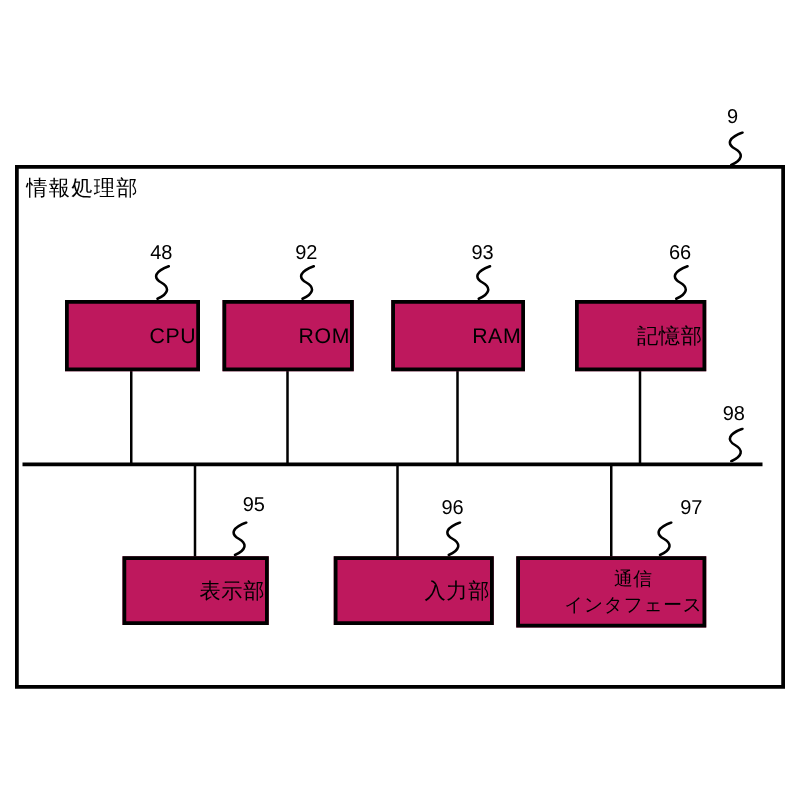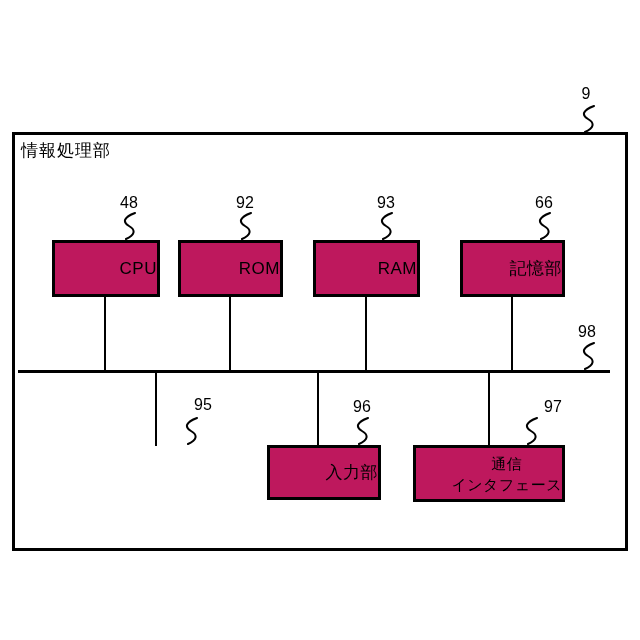--- a/index.html
+++ b/index.html
@@ -45,21 +45,21 @@
     text-align: center;
     font-size: 17px;
     letter-spacing: 0.5px;
   }
   .box .lbl { white-space: pre-line; line-height: 21px; }
   .box-cpu     { left: 52px;  top: 240px; width: 108px; height: 57px; }
   .box-rom     { left: 178px; top: 240px; width: 105px; height: 57px; }
   .box-ram     { left: 313px; top: 240px; width: 107px; height: 57px; }
   .box-storage { left: 460px; top: 240px; width: 105px; height: 57px; }
   .box-display { left: 98px;  top: 445px; width: 117px; height: 55px; }
-  .box-input   { left: 267px; top: 445px; width: 114px; height: 55px; }
+  .box-input   { left: 267px; top: 445px; width: 128px; height: 55px; }
   .box-comm    { left: 413px; top: 445px; width: 152px; height: 57px; font-size: 15px; }
   .vline {
     position: absolute;
     width: 2px;
     background: #000;
   }
   .vl-cpu     { left: 104px; top: 296px; height: 76px; }
   .vl-rom     { left: 229px; top: 296px; height: 76px; }
   .vl-ram     { left: 365px; top: 296px; height: 76px; }
   .vl-storage { left: 511px; top: 296px; height: 76px; }
@@ -123,20 +123,23 @@
   <div class="box box-rom">
     <span class="lbl">ROM</span>
   </div>
   <div class="box box-ram">
     <span class="lbl">RAM</span>
   </div>
   <div class="box box-storage">
     <span class="lbl">記憶部</span>
   </div>
 
+  <div class="box box-display">
+    <span class="lbl">表示部</span>
+  </div>
   <div class="box box-input">
     <span class="lbl">入力部</span>
   </div>
   <div class="box box-comm">
     <span class="lbl">通信
 インタフェース</span>
   </div>
 
   <div class="ref-label rl-9">9</div>
   <div class="ref-label rl-91">48</div>

